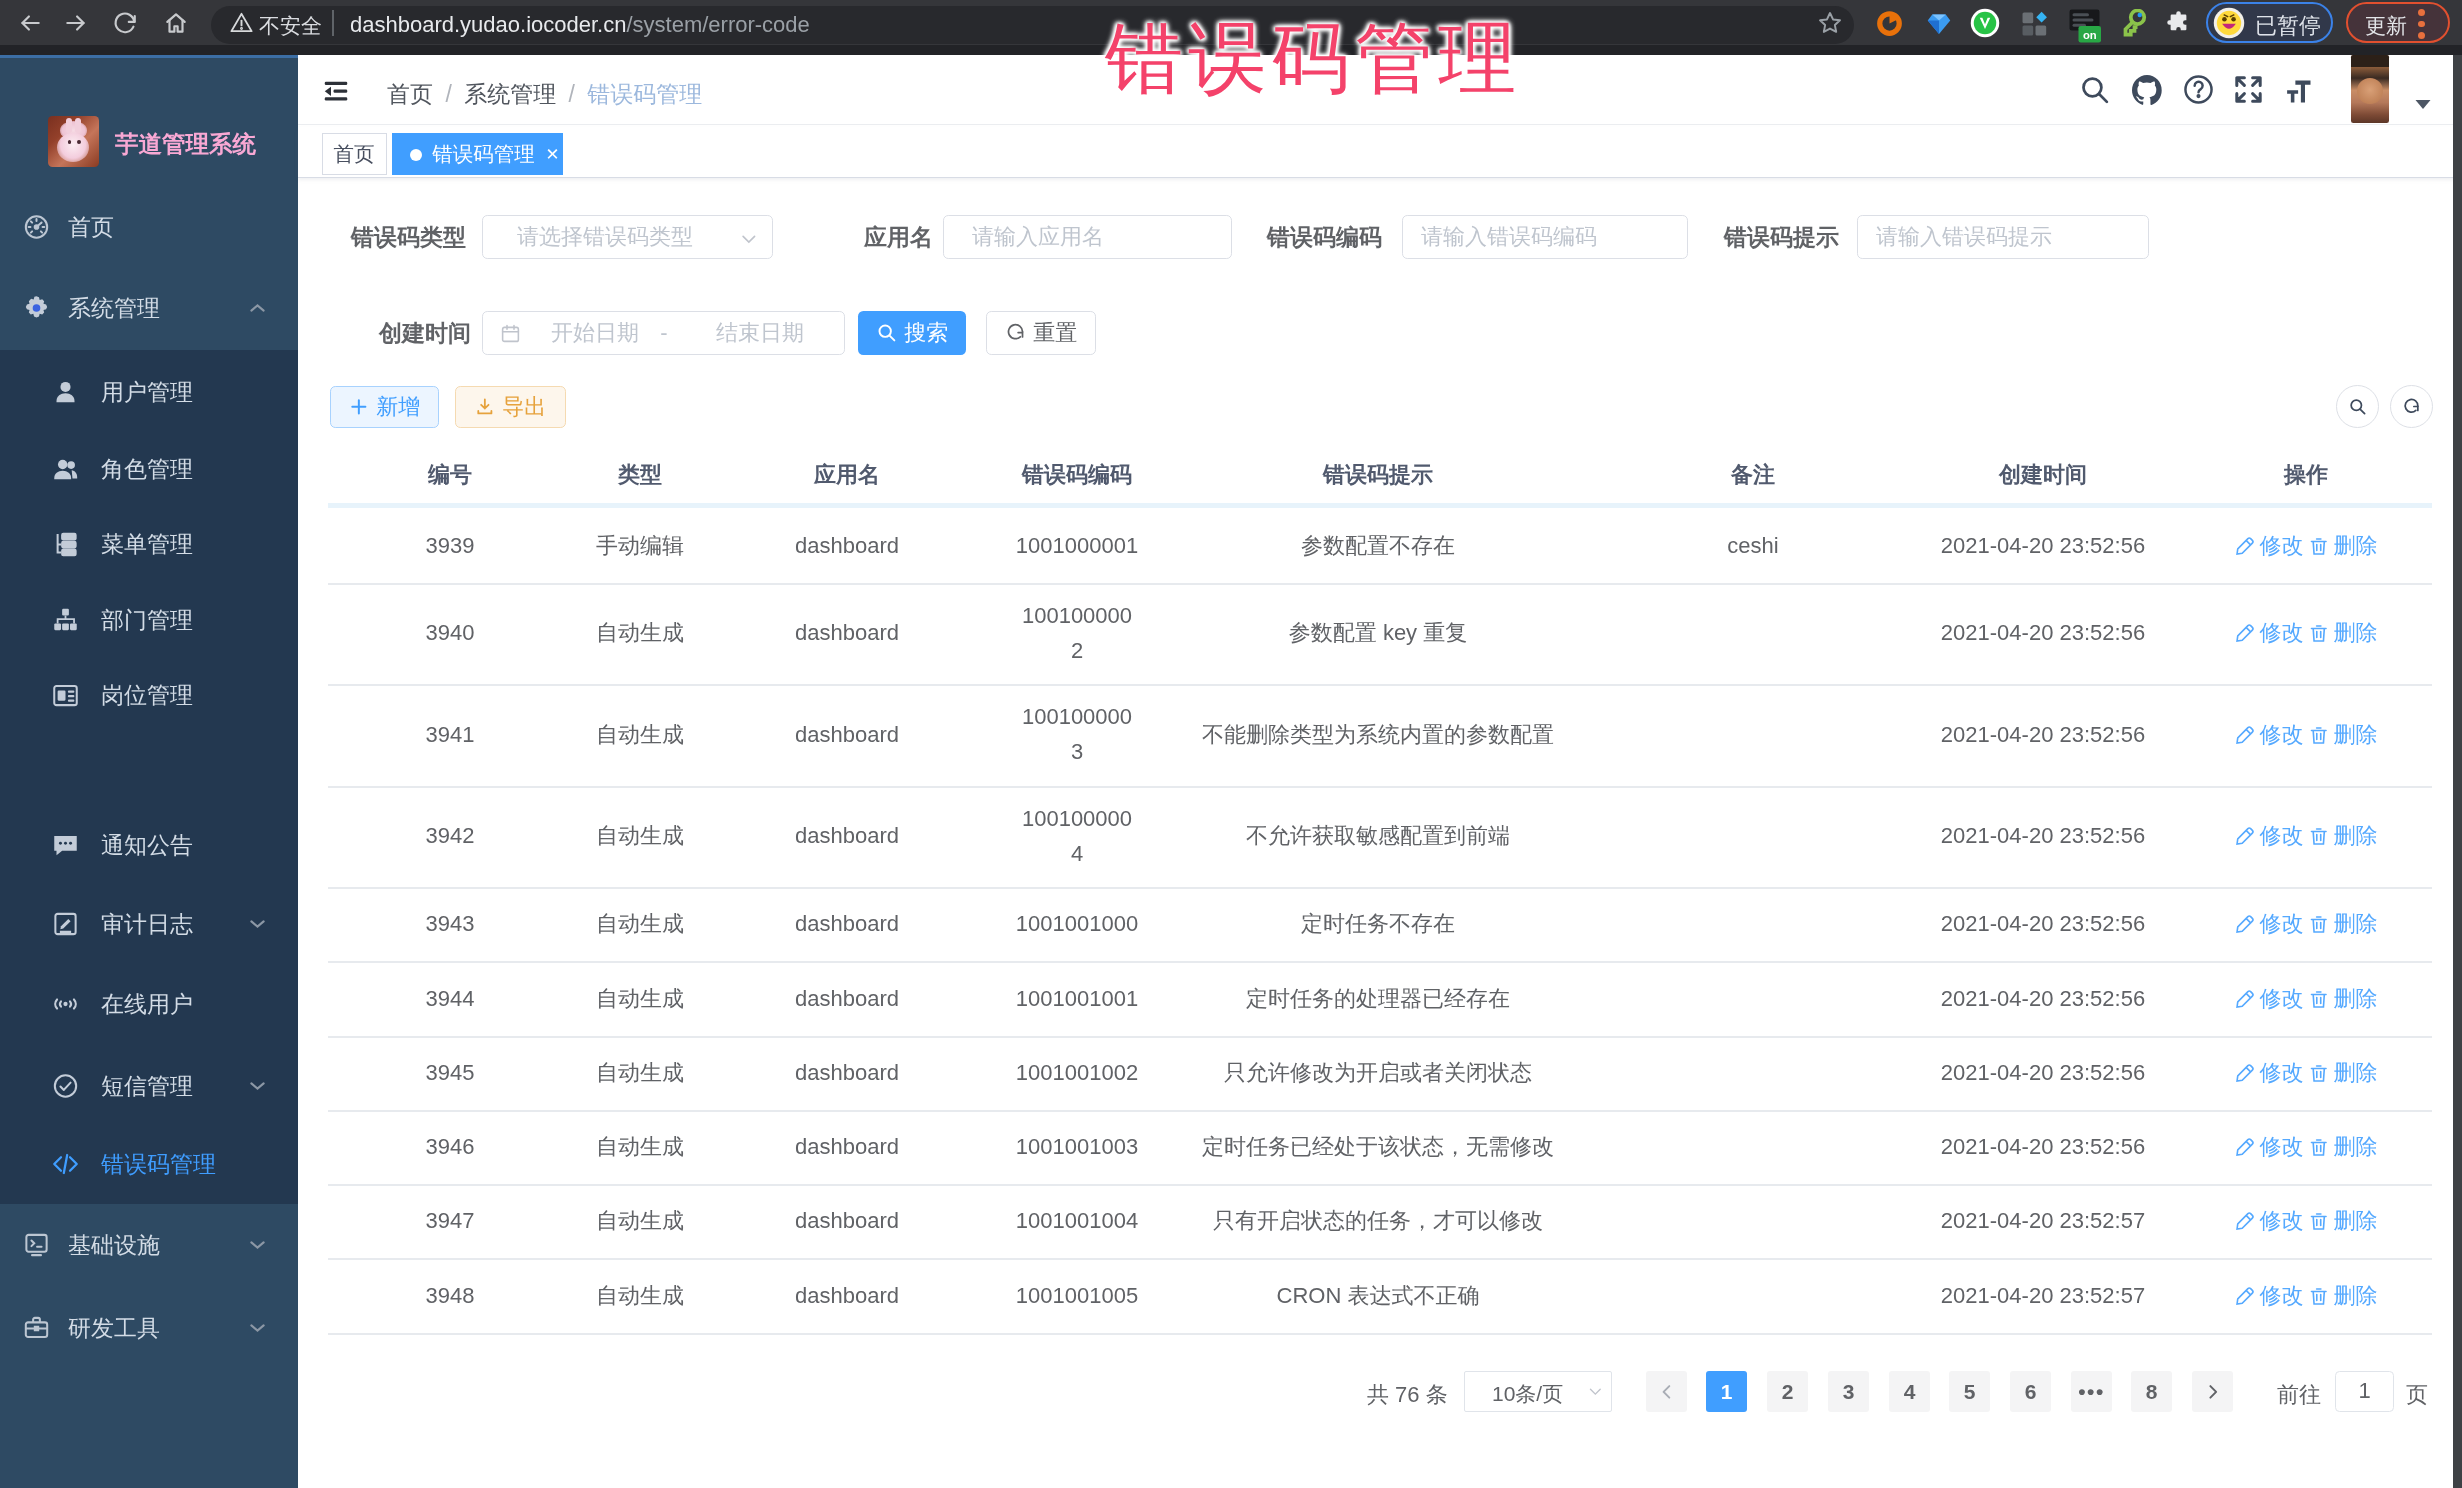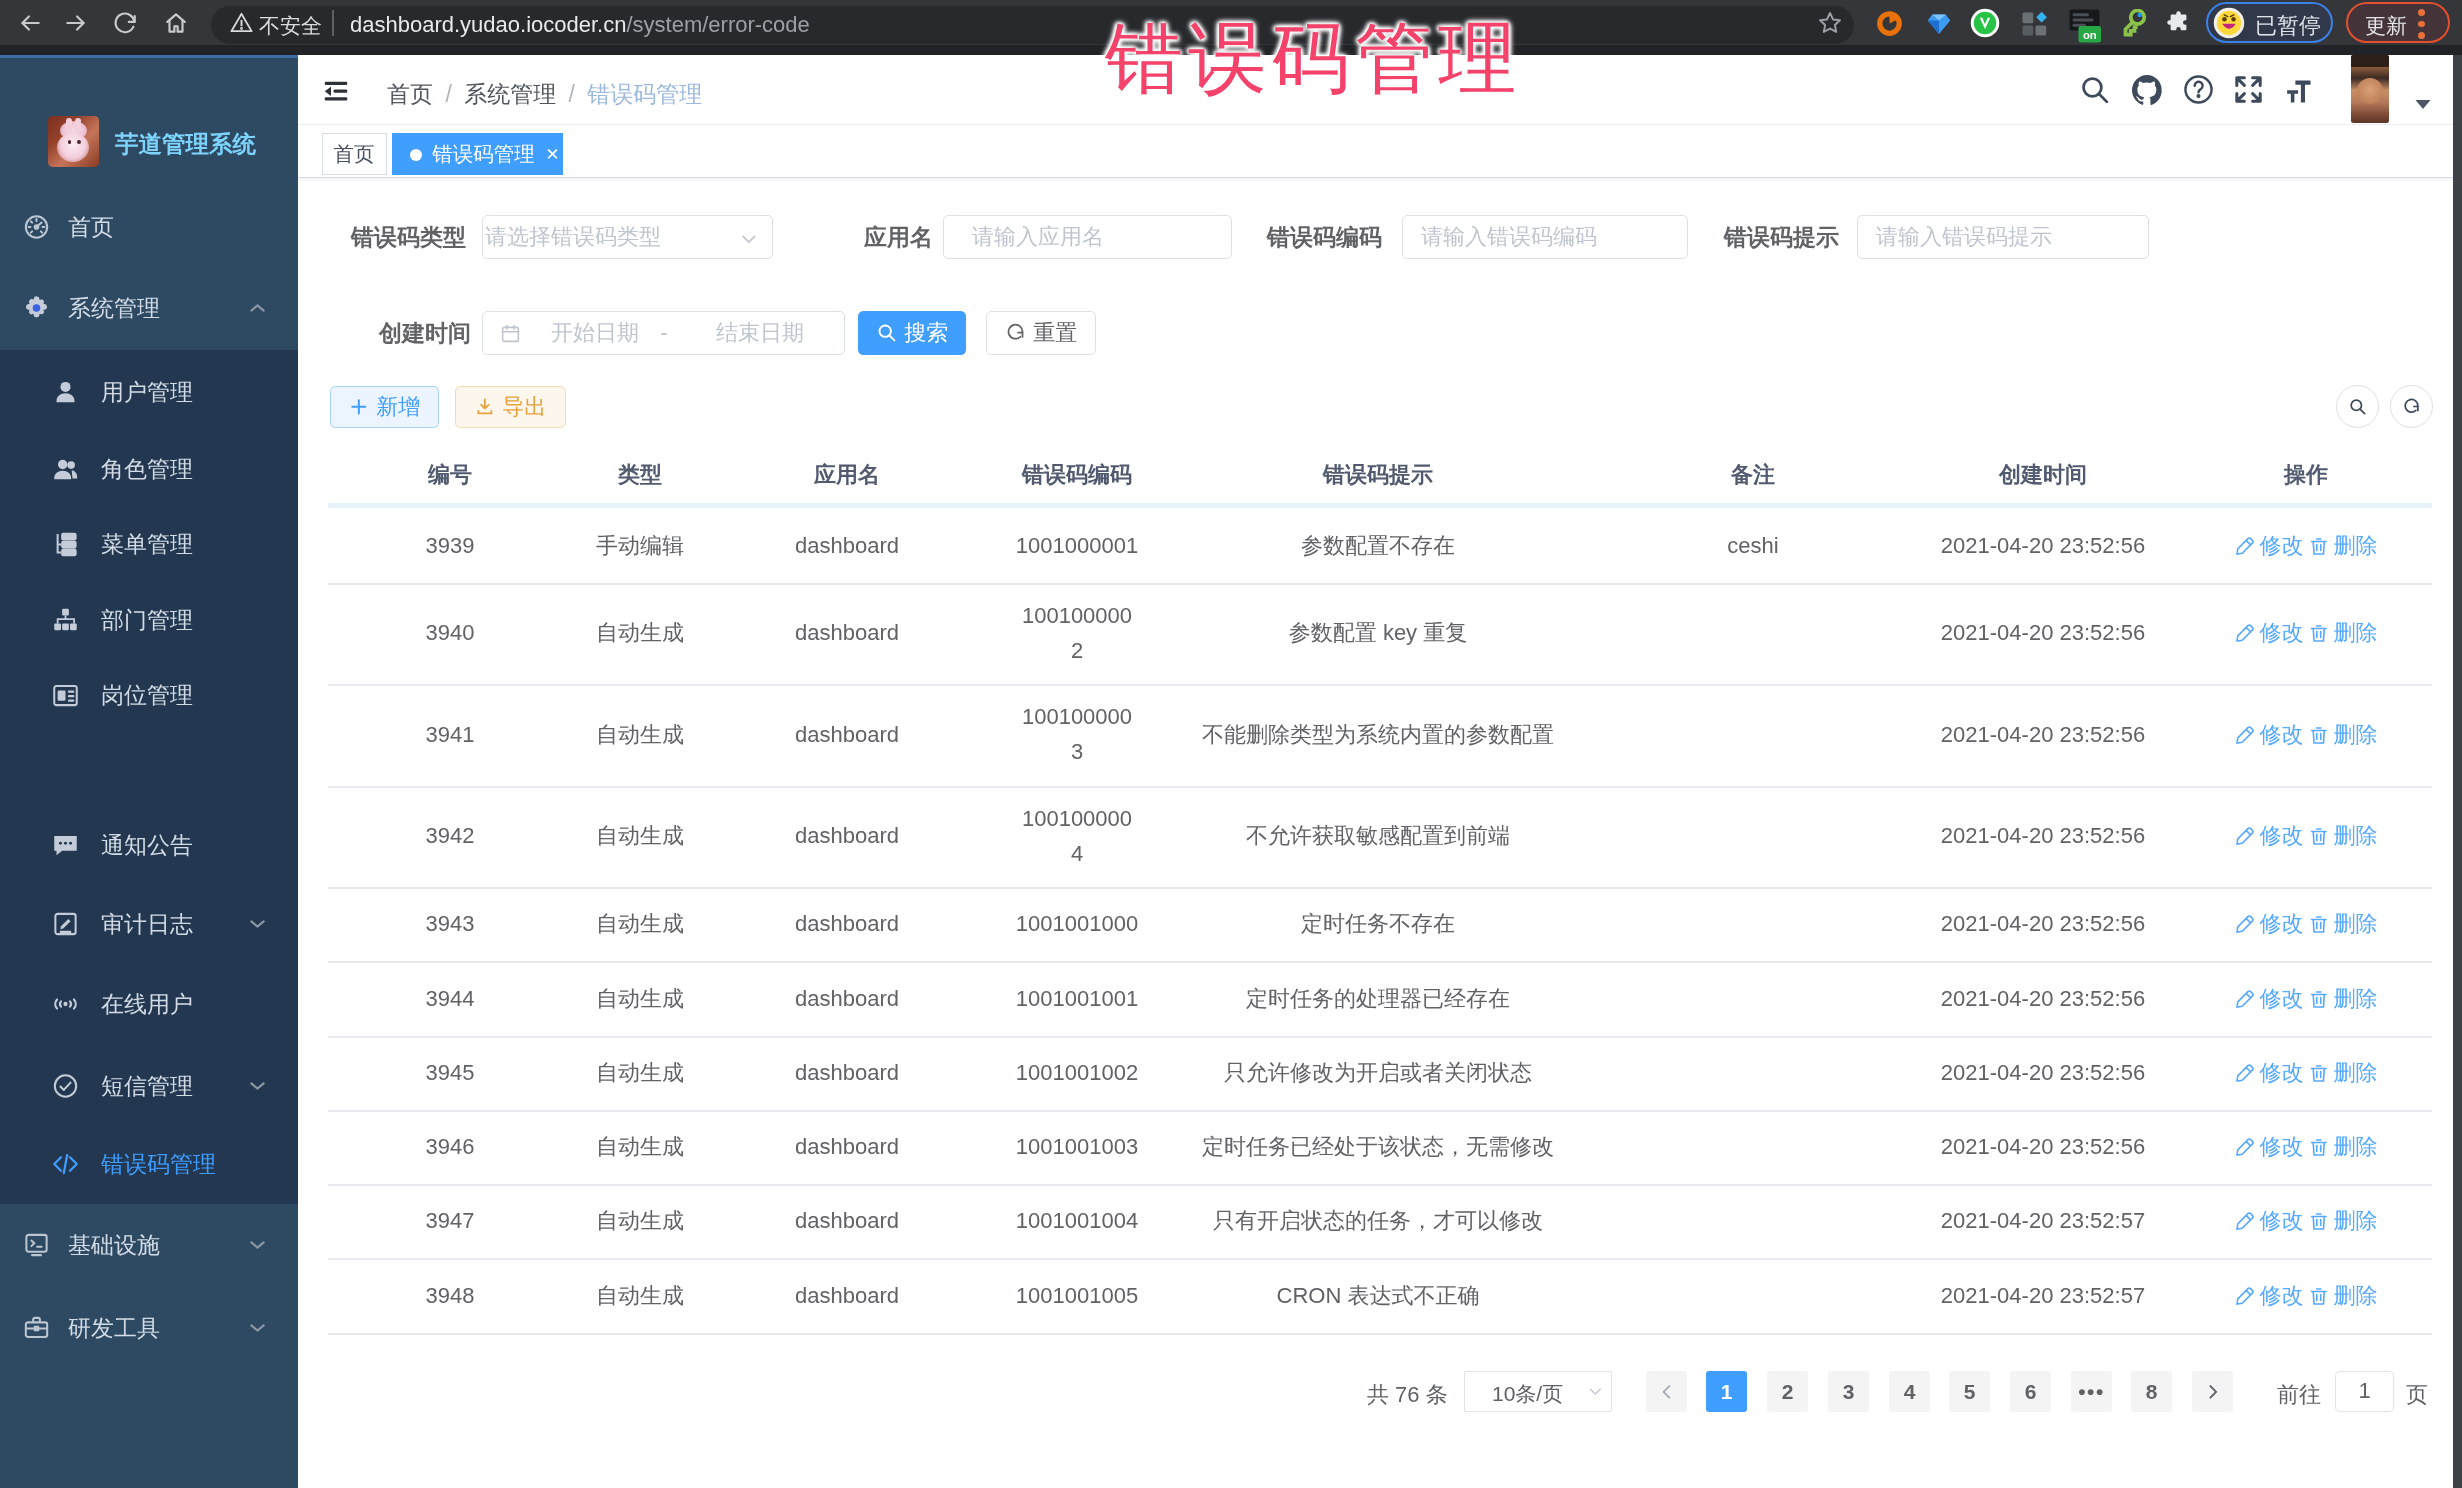--- a/index.html
+++ b/index.html
@@ -134,21 +134,21 @@
   <div id="submenu-bg"></div>
 
   <div class="abs" style="left:48px;top:61px;width:51px;height:51px;border-radius:4.5px;overflow:hidden;background:linear-gradient(135deg,#7a3020 0%,#93402a 30%,#c5755a 60%,#8a3b22 100%)">
     <div class="abs" style="left:12px;top:4.5px;width:27px;height:19.7px;background:radial-gradient(ellipse at center,#f6dbe4 0%,#eec3d4 60%,rgba(238,195,212,0) 100%);border-radius:50%"></div>
     <div class="abs" style="left:9px;top:16.7px;width:32px;height:29px;background:radial-gradient(ellipse at 50% 40%,#fceef3 0%,#f3cddd 55%,rgba(243,205,221,0) 100%);border-radius:50%"></div>
     <div class="abs" style="left:18px;top:1.5px;width:6px;height:15px;background:#f2cfdc;border-radius:3px"></div>
     <div class="abs" style="left:27px;top:1.5px;width:6px;height:15px;background:#f2cfdc;border-radius:3px"></div>
     <div class="abs" style="left:19.7px;top:24px;width:3.8px;height:3.8px;background:#4a2a33;border-radius:50%"></div>
     <div class="abs" style="left:29px;top:24px;width:3.8px;height:3.8px;background:#4a2a33;border-radius:50%"></div>
   </div>
-  <div class="abs" style="left:115px;top:73px;font-size:23.5px;font-weight:bold;color:#7dd3fc">芋道管理系统</div>
+  <div class="abs" style="left:115px;top:73px;font-size:23.5px;font-weight:bold;color:#f9a8d4">芋道管理系统</div>
 
   <div class="mitem" style="top:131px">
     <svg class="micon" viewBox="0 0 24 24" fill="none" stroke="#bcc6d2" stroke-width="1.8">
         <circle cx="12" cy="12" r="9.5"></circle>
         <path d="M12 12L16.5 8" stroke-linecap="round"></path>
         <circle cx="12" cy="12" r="1.6" fill="#bcc6d2"></circle>
         <path d="M5 12h1.6M12 5v1.6M19 12h-1.6M7 7l1.1 1.1M17 17l-1.1-1.1M7 17l1.1-1.1" stroke-linecap="round"></path>
       </svg>
     <div class="txt">首页</div>
   </div>
@@ -317,21 +317,21 @@
 <div id="tabbar">
   <div class="tab" style="left:23.5px;width:65px;background:#fff;border:1.5px solid #d8dce5;color:#495060;text-align:center">首页</div>
   <div class="tab" style="left:94px;width:171px;background:#409eff;border:1.5px solid #409eff;color:#fff">
     <span style="display:inline-block;width:12px;height:12px;border-radius:50%;background:#fff;margin:0 10.6px 1.5px 16.7px;vertical-align:middle"></span>错误码管理<span style="font-size:16.7px;margin-left:10.6px;vertical-align:0.8px">✕</span>
   </div>
 </div>
 <div id="content">
 
   <div class="flabel" style="left:314px;top:215px;width:152px">错误码类型</div>
   <div class="input" style="left:482px;top:215px;width:291px">
-      <span class="ph" style="left:2px">请选择错误码类型</span>
+      <span class="ph" style="left:34px">请选择错误码类型</span>
     <svg class="abs" style="right:13.6px;top:13px" width="19.7" height="19.7" viewBox="0 0 24 24" fill="none" stroke="#c0c4cc" stroke-width="2" stroke-linecap="round">
         <path d="M5 9l7 7 7-7"></path>
       </svg>
   </div>
   <div class="flabel" style="left:781px;top:215px;width:152px">应用名</div>
   <div class="input" style="left:943px;top:215px;width:289px">
       <span class="ph" style="left:28px">请输入应用名</span>
     </div>
   <div class="flabel" style="left:1230px;top:215px;width:152px">错误码编码</div>
   <div class="input" style="left:1402px;top:215px;width:286px">

